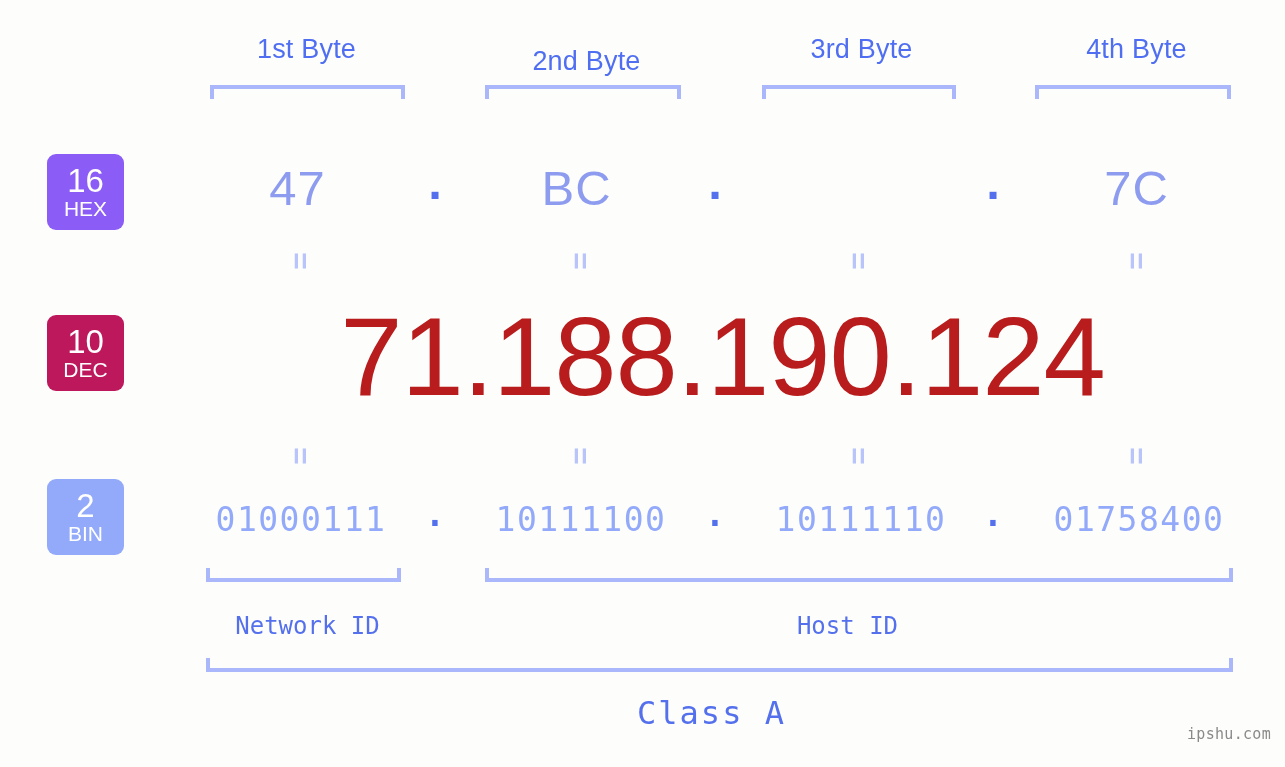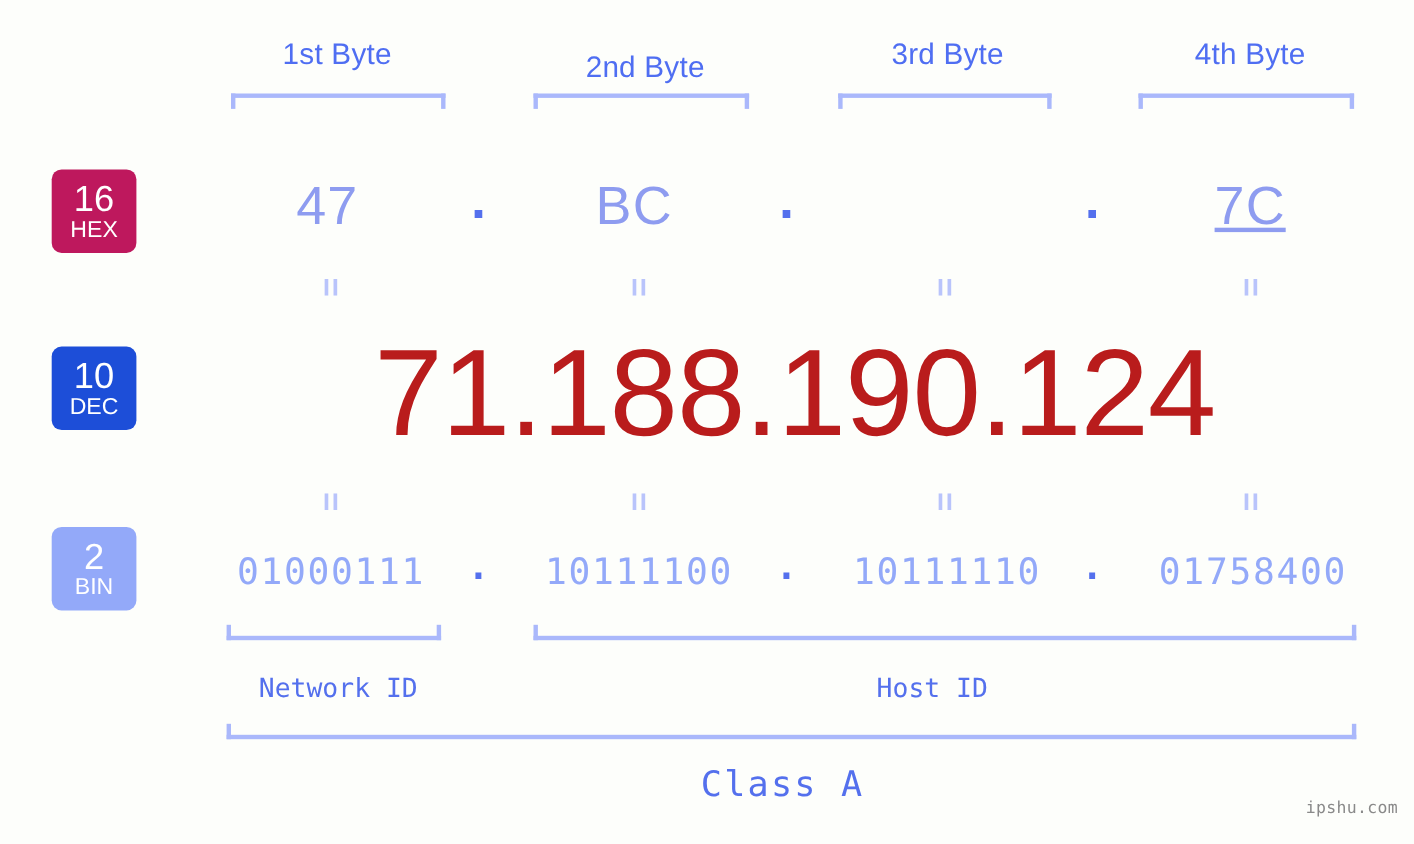--- a/index.html
+++ b/index.html
@@ -58,22 +58,22 @@
     line-height: 36px;
     font-weight: 400;
   }
   .badge .small {
     display: block;
     font-size: 21px;
     line-height: 24px;
     font-weight: 400;
     margin-top: -2px;
   }
-  #badge-hex { top: 154px; background: #be185d; }
-  #badge-dec { top: 315px; background: #1d4ed8; }
+  #badge-hex { top: 154px; background: #8b5cf6; }
+  #badge-dec { top: 315px; background: #be185d; }
   #badge-bin { top: 479px; background: #93a9f9; }
 
   
   .hex-val {
     position: absolute;
     top: 154px;
     height: 68px;
     line-height: 68px;
     text-align: center;
     font-size: 49px;
@@ -213,21 +213,21 @@
   </div>
 
   <div class="hex-val" style="left:190px; width:215px;">47</div>
   <div class="hex-dot" style="left:405px; width:60px;">.</div>
 
   <div class="hex-val" style="left:470px; width:213px;">BC</div>
   <div class="hex-dot" style="left:685px; width:60px;">.</div>
 
   <div class="hex-dot" style="left:963px; width:60px;">.</div>
 
-  <div class="hex-val" style="left:1030px; width:213px;text-decoration:underline;">7C</div>
+  <div class="hex-val" style="left:1030px; width:213px;">7C</div>
 
   <div class="eq" style="left:288px; top:246px;">=</div>
   <div class="eq" style="left:568px; top:246px;">=</div>
   <div class="eq" style="left:846px; top:246px;">=</div>
   <div class="eq" style="left:1124px; top:246px;">=</div>
 
   <div class="badge" id="badge-dec">
     <span class="big">10</span>
     <span class="small">DEC</span>
   </div>

